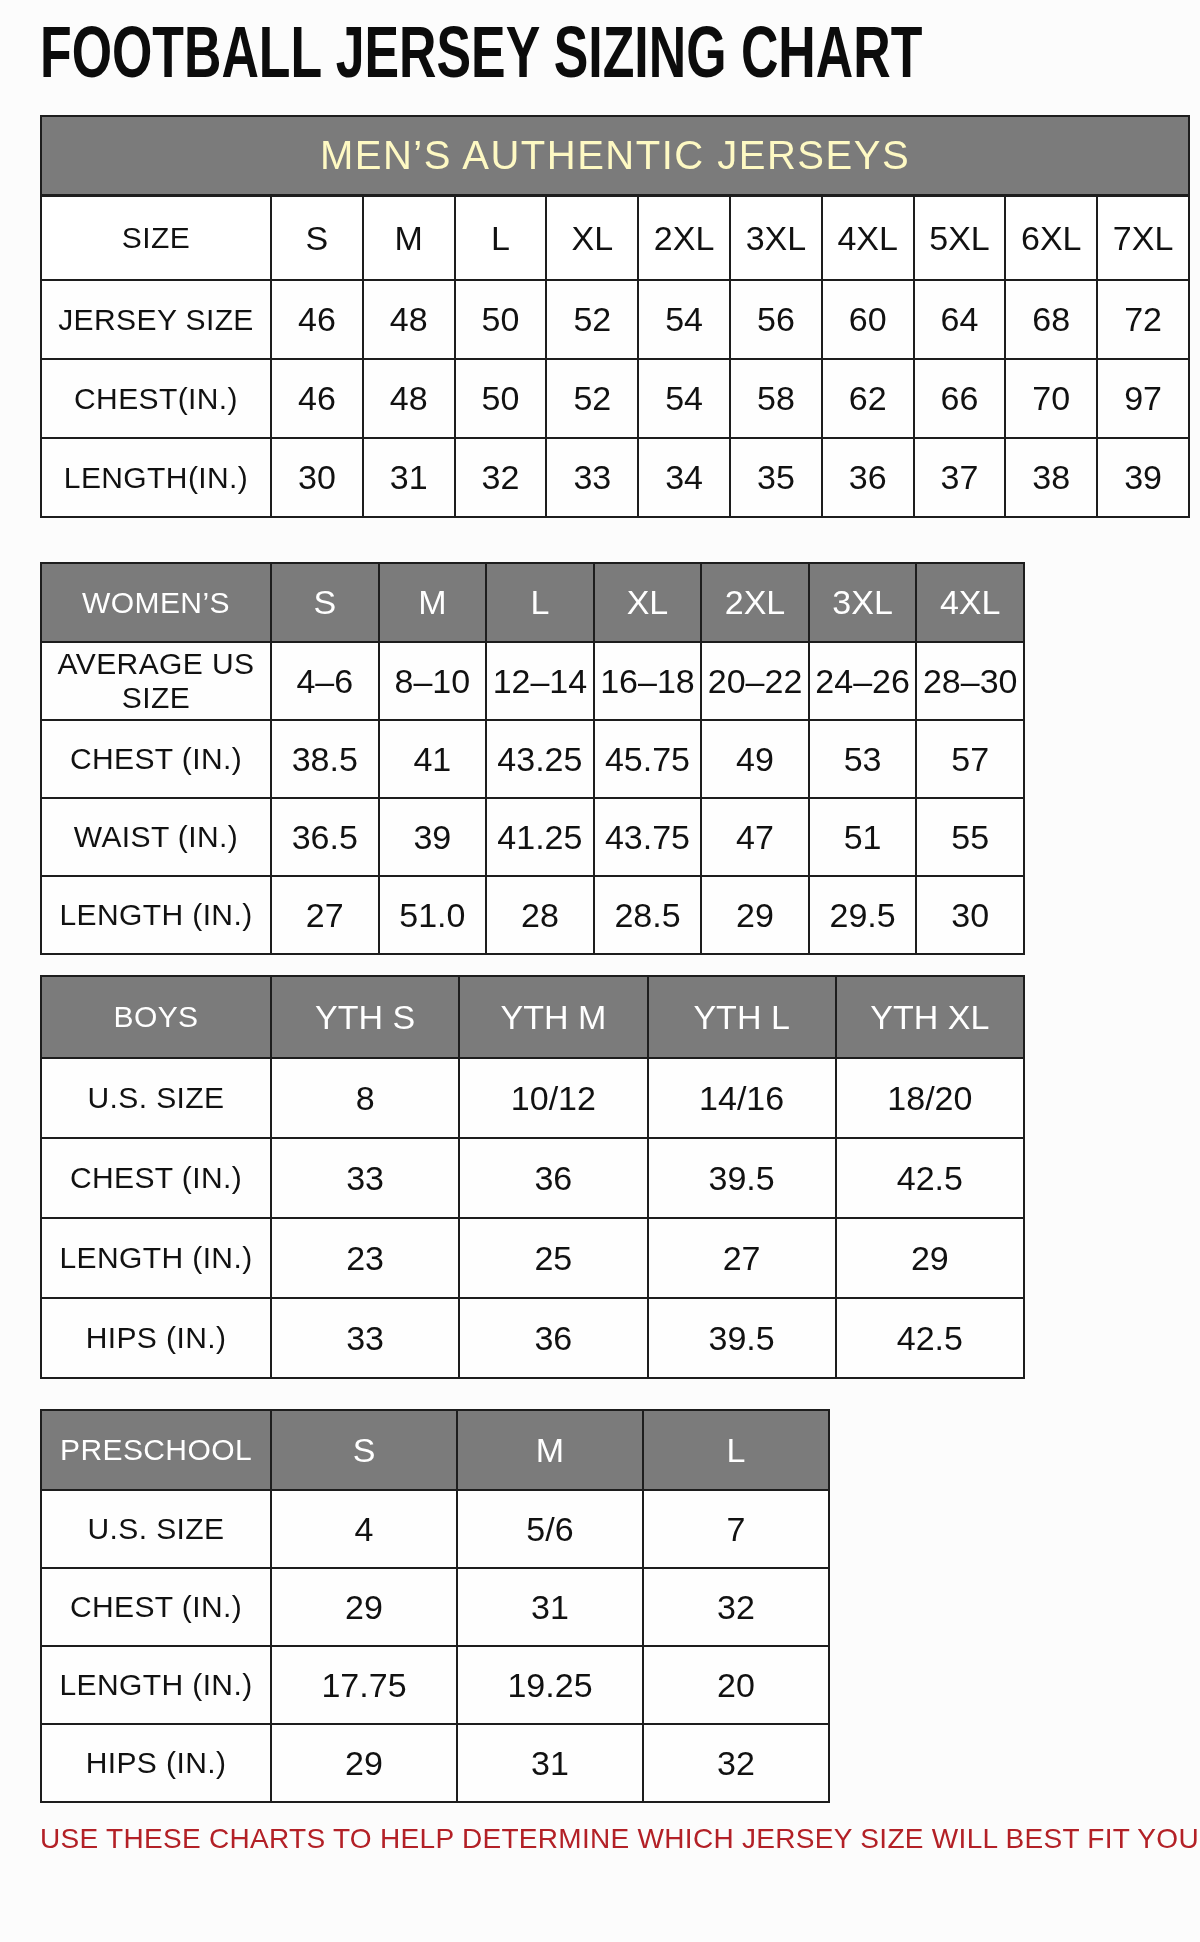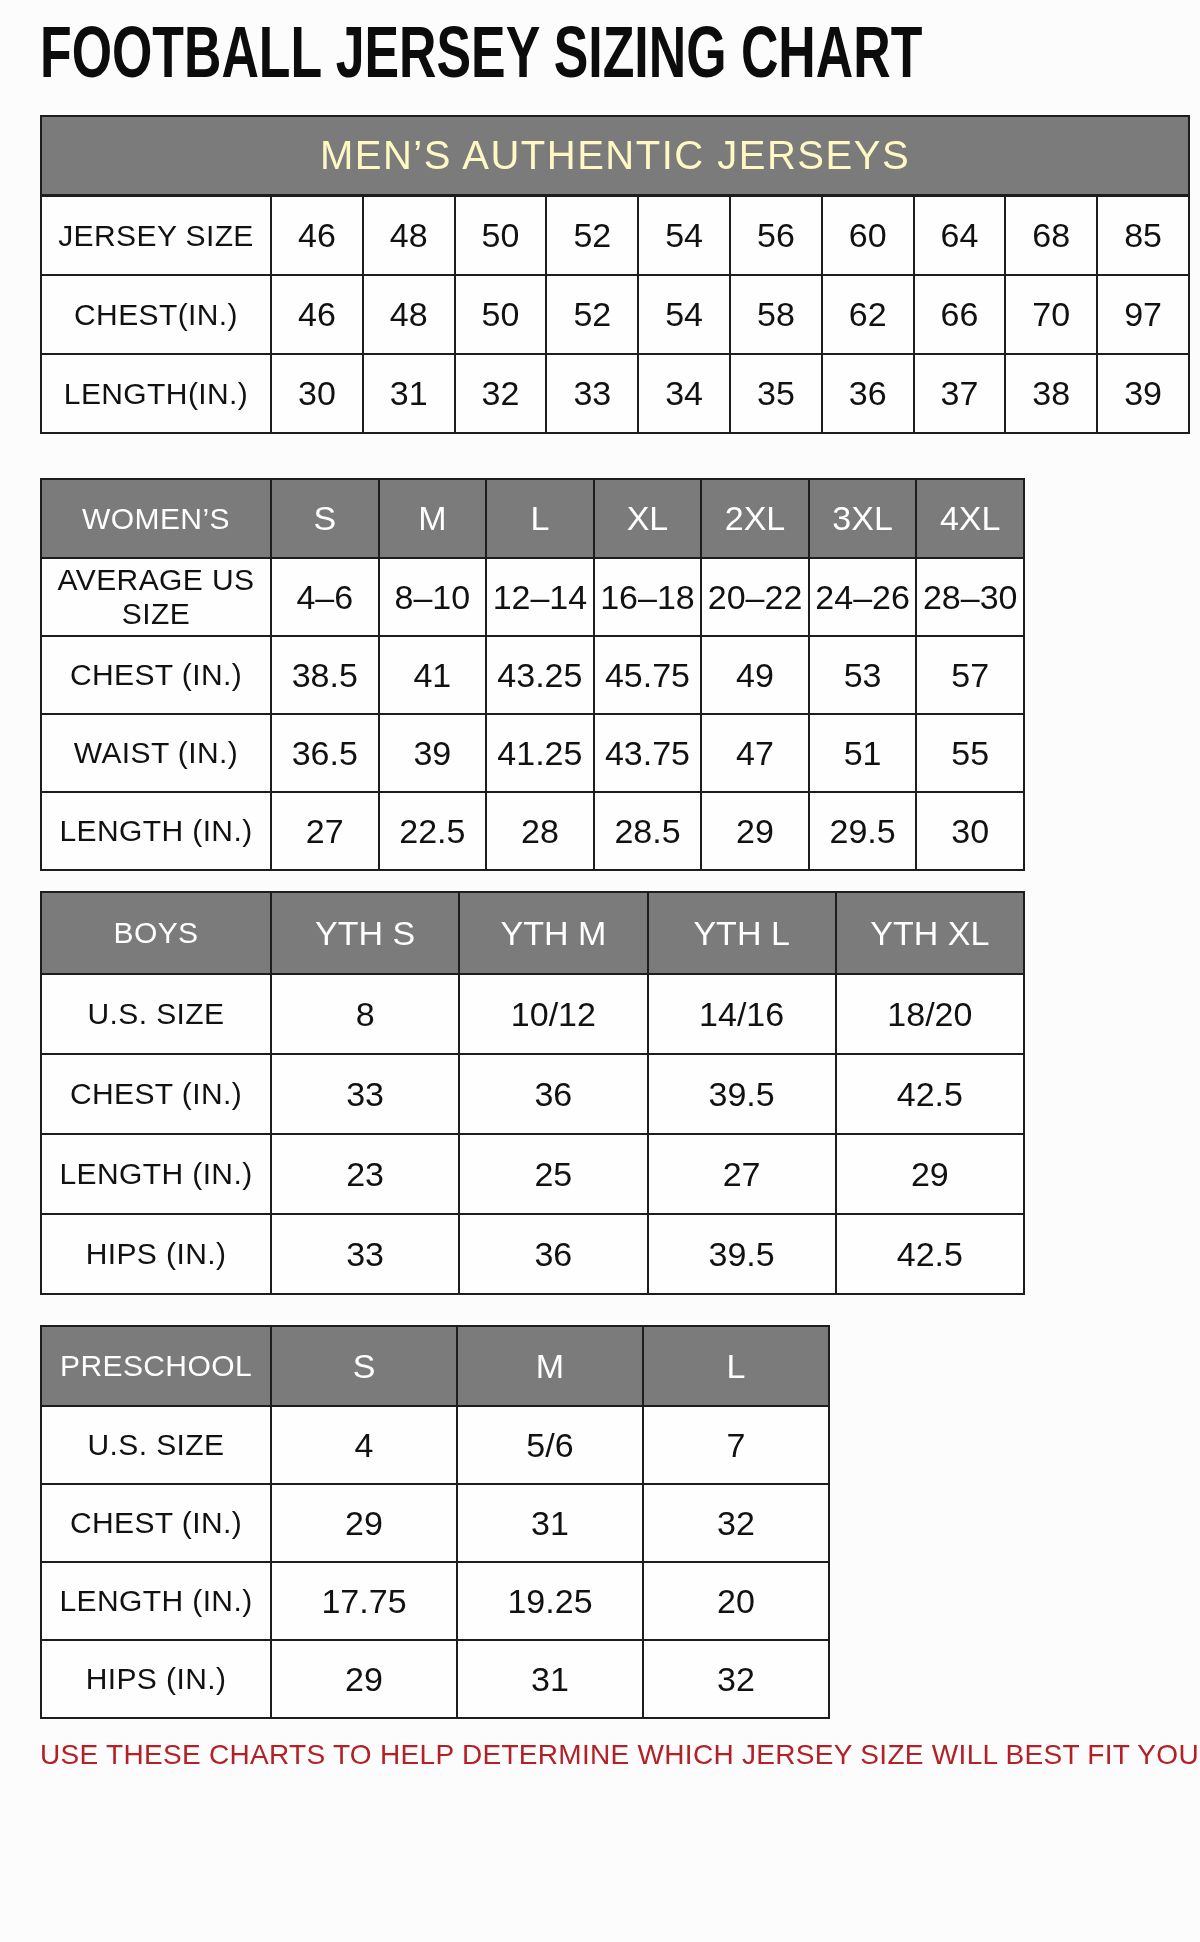--- a/index.html
+++ b/index.html
@@ -72,32 +72,45 @@
         <col>
         <col>
         <col>
         <col>
         <col>
       </colgroup>
       <tbody>
         <tr>
           <td class="banner" colspan="11">MEN’S AUTHENTIC JERSEYS</td>
         </tr>
+        <tr class="head">
+          <th class="lbl">SIZE</th>
+          <th class="val">S</th>
+          <th class="val">M</th>
+          <th class="val">L</th>
+          <th class="val">XL</th>
+          <th class="val">2XL</th>
+          <th class="val">3XL</th>
+          <th class="val">4XL</th>
+          <th class="val">5XL</th>
+          <th class="val">6XL</th>
+          <th class="val">7XL</th>
+        </tr>
         <tr>
           <td class="lbl">JERSEY SIZE</td>
           <td class="val">46</td>
           <td class="val">48</td>
           <td class="val">50</td>
           <td class="val">52</td>
           <td class="val">54</td>
           <td class="val">56</td>
           <td class="val">60</td>
           <td class="val">64</td>
           <td class="val">68</td>
-          <td class="val">85</td>
+          <td class="val">72</td>
         </tr>
         <tr>
           <td class="lbl">CHEST(IN.)</td>
           <td class="val">46</td>
           <td class="val">48</td>
           <td class="val">50</td>
           <td class="val">52</td>
           <td class="val">54</td>
           <td class="val">58</td>
           <td class="val">62</td>
@@ -169,21 +182,21 @@
           <td class="val">39</td>
           <td class="val">41.25</td>
           <td class="val">43.75</td>
           <td class="val">47</td>
           <td class="val">51</td>
           <td class="val">55</td>
         </tr>
         <tr>
           <td class="lbl">LENGTH (IN.)</td>
           <td class="val">27</td>
-          <td class="val">22.5</td>
+          <td class="val">51.0</td>
           <td class="val">28</td>
           <td class="val">28.5</td>
           <td class="val">29</td>
           <td class="val">29.5</td>
           <td class="val">30</td>
         </tr>
       </tbody>
     </table>
 
   <table class="tbl boys">

